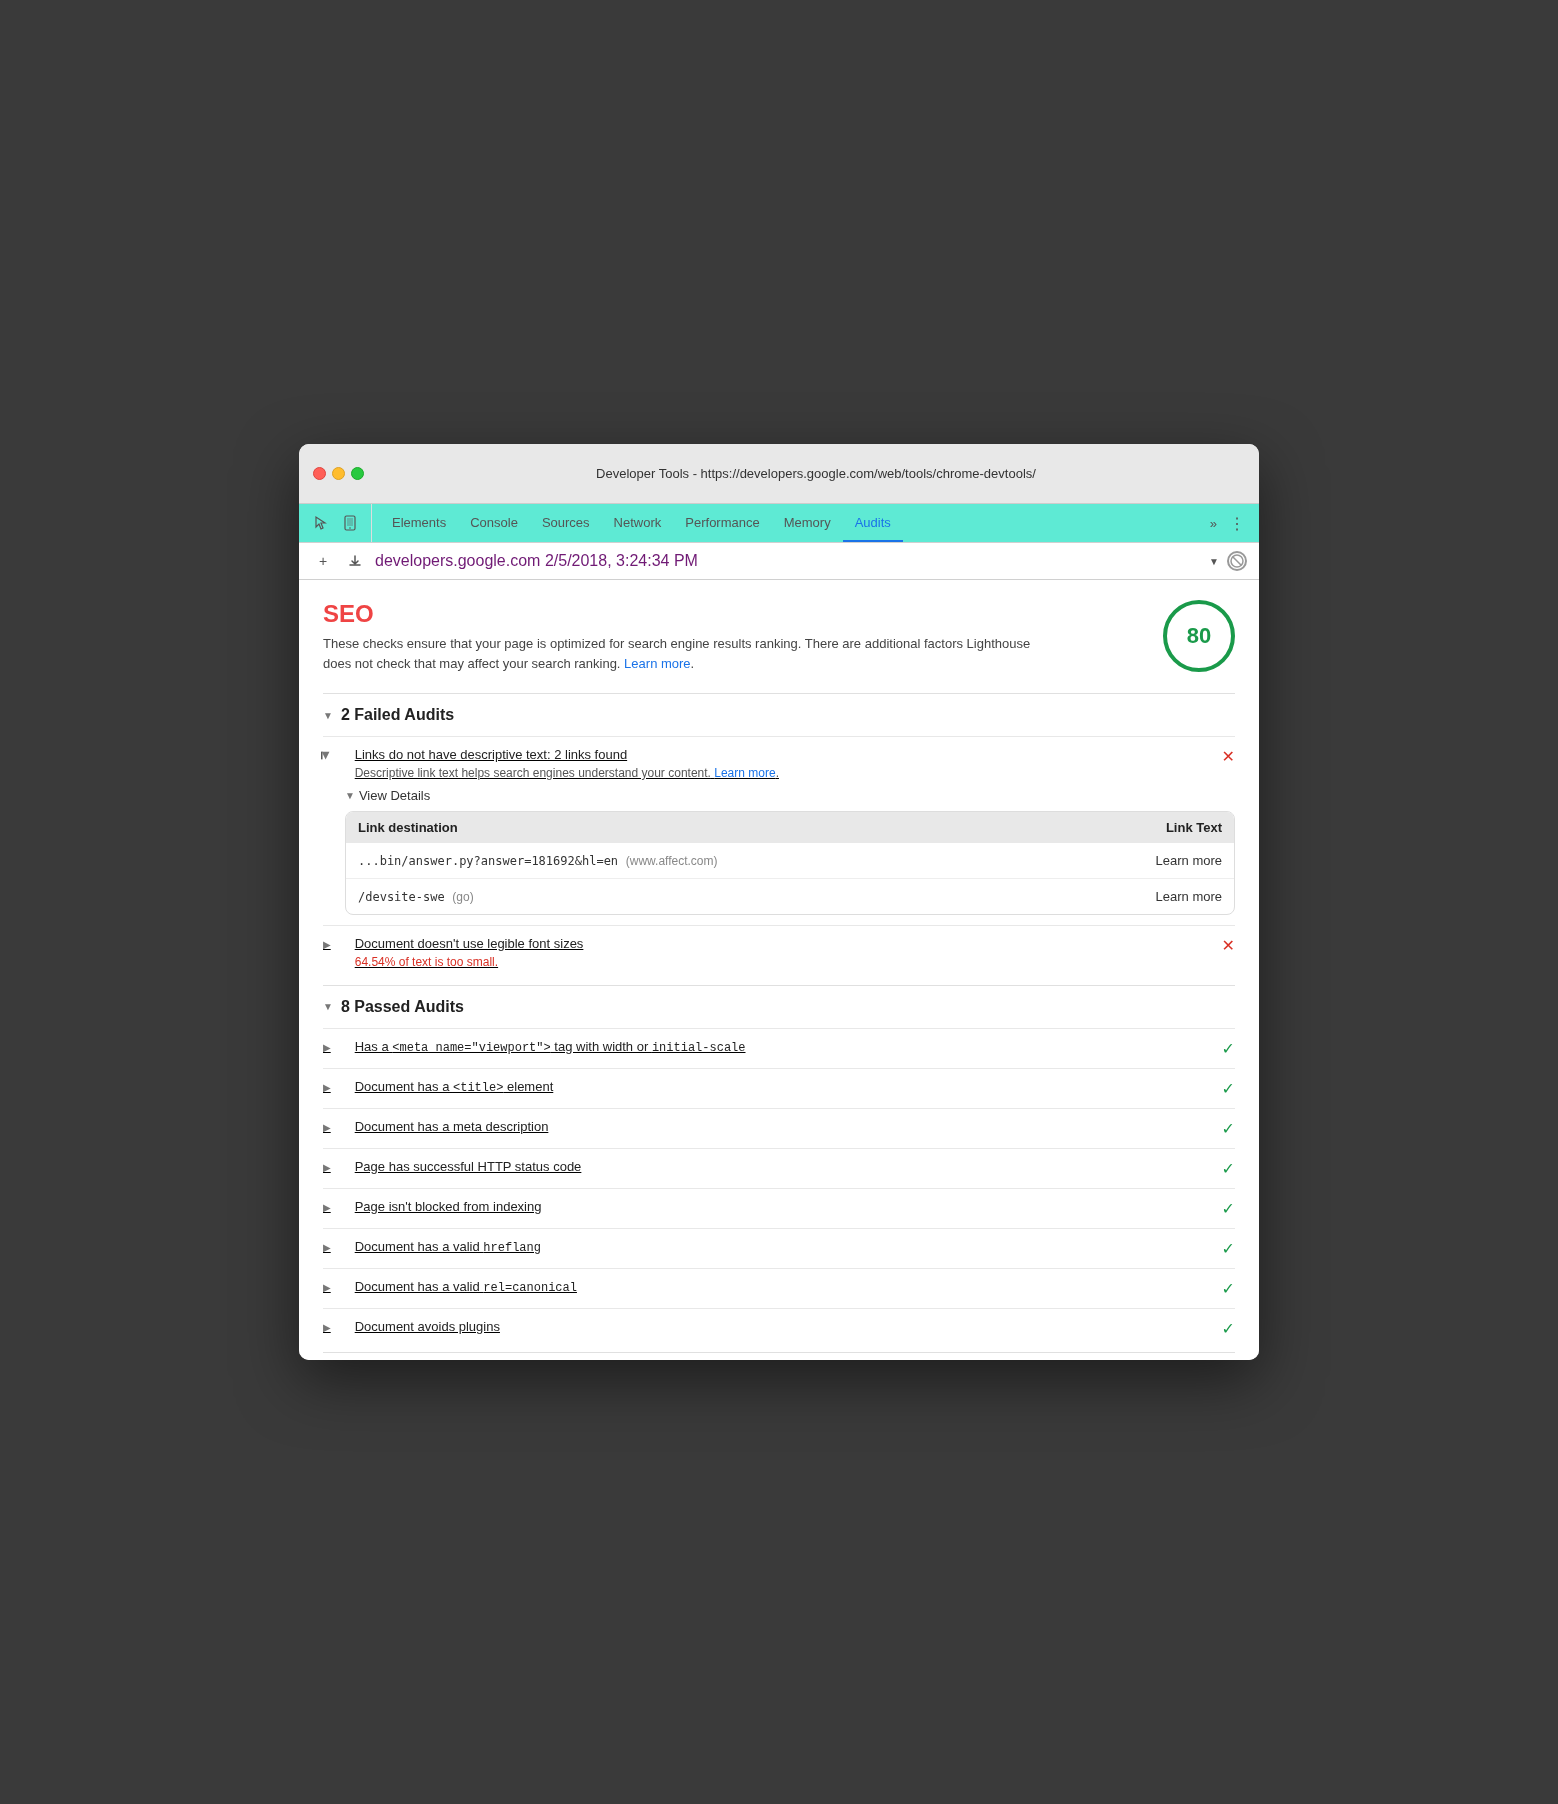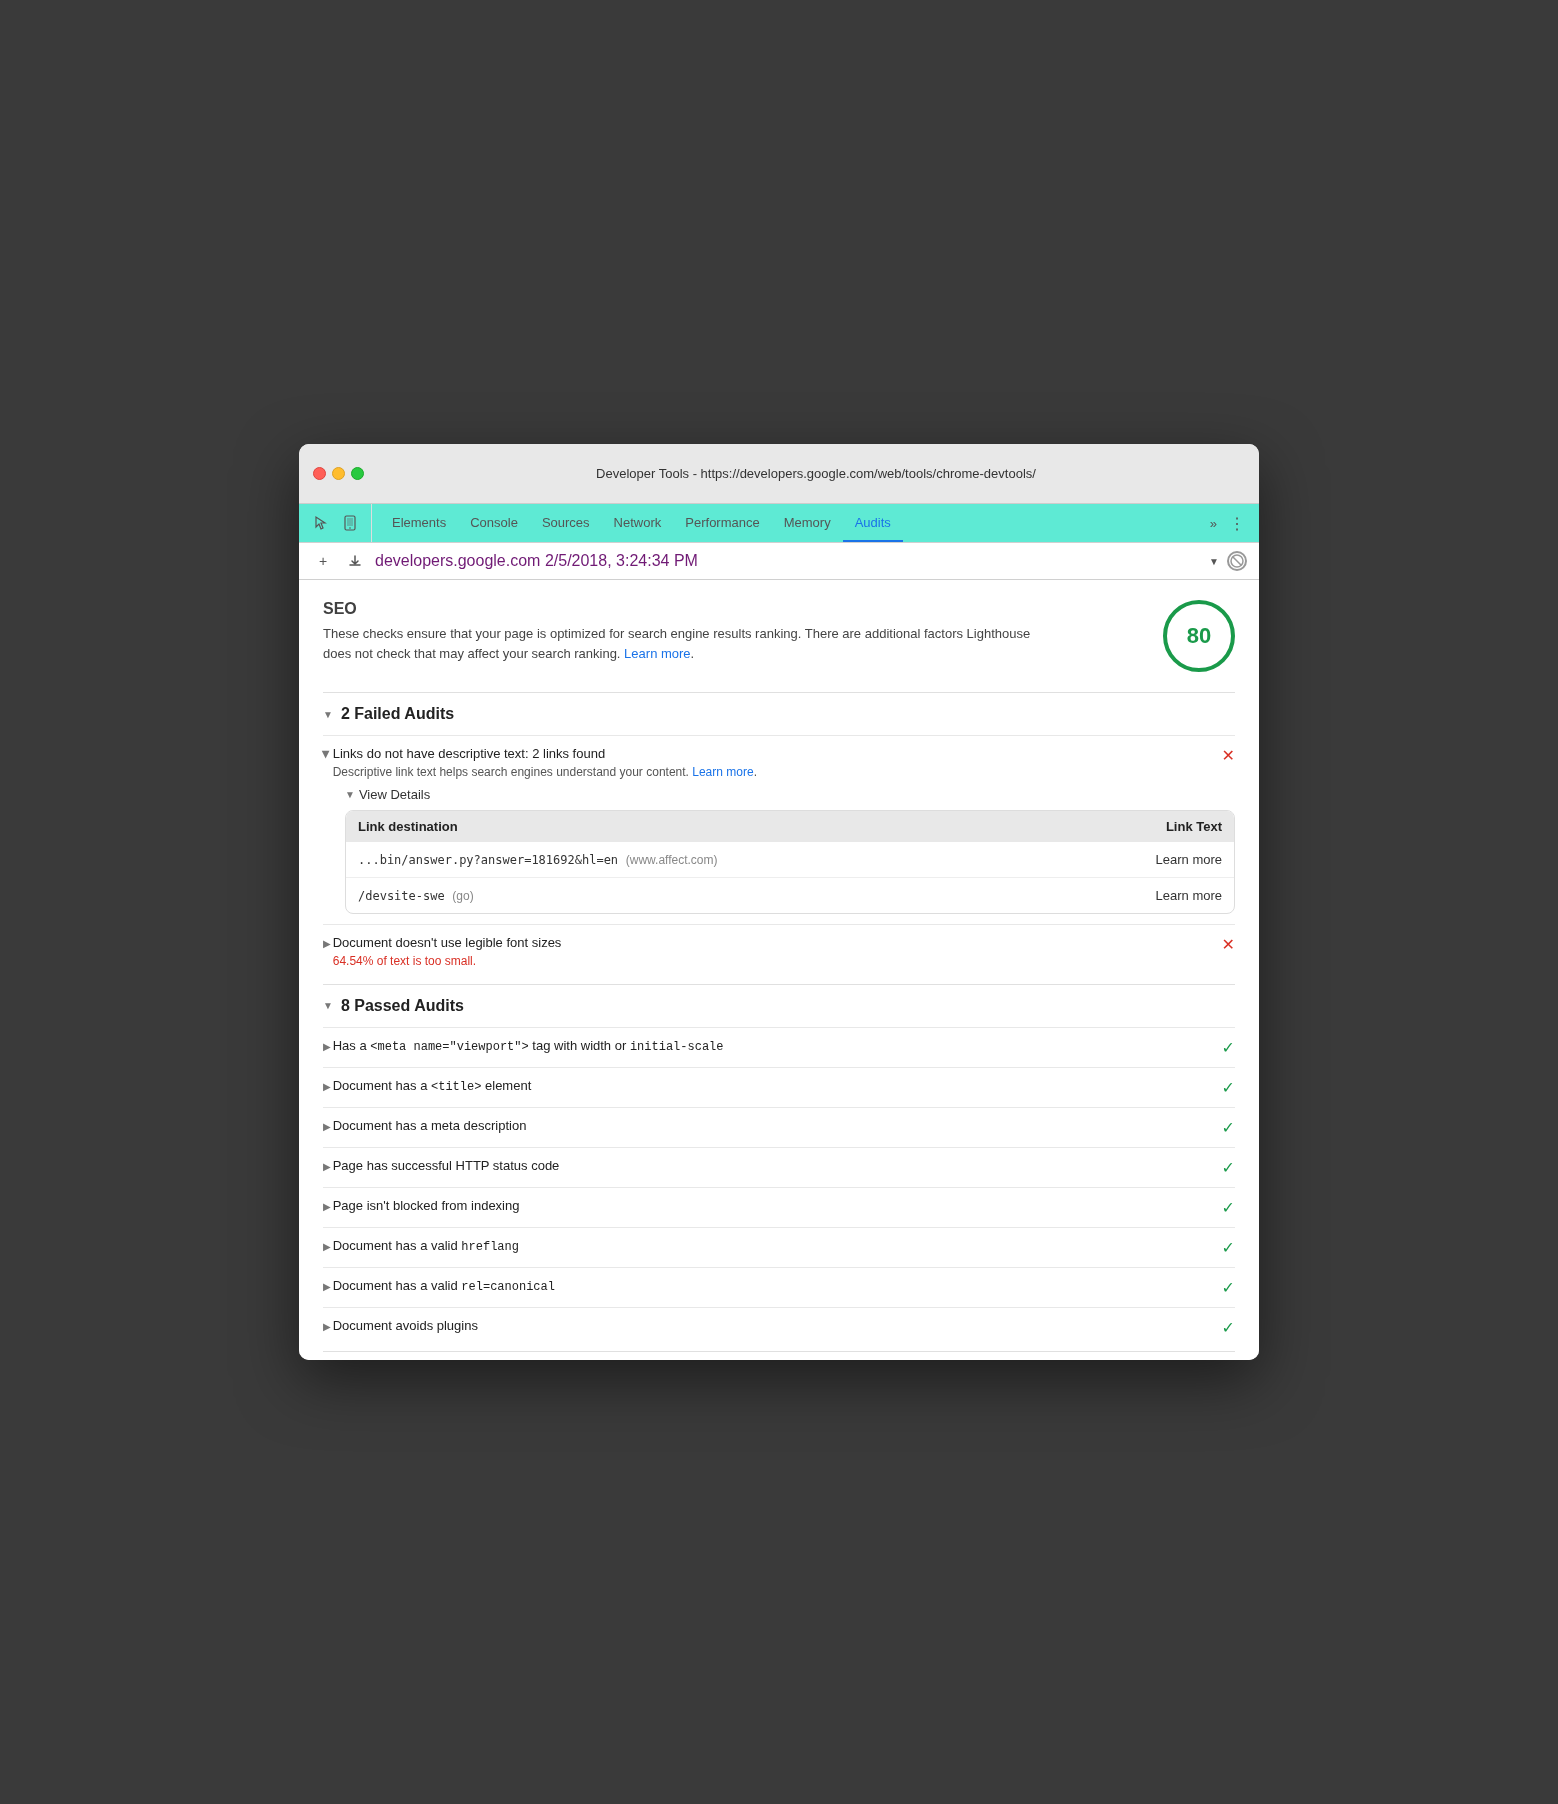--- a/index.html
+++ b/index.html
@@ -152,23 +152,23 @@
       overflow-y: auto;
       max-height: 780px;
     }
     .seo-header {
       display: flex;
       justify-content: space-between;
       align-items: flex-start;
       margin-bottom: 20px;
     }
     .seo-title {
-      font-size: 16px;
+      font-size: 24px;
       font-weight: bold;
-      color: #404040;
+      color: #ef4444;
       margin-bottom: 6px;
     }
     .seo-desc {
       font-size: 13px;
       color: #444;
       line-height: 1.5;
       max-width: 720px;
     }
     .seo-desc a {
       color: #1a73e8;
@@ -208,22 +208,23 @@
       padding: 10px 0;
     }
     .audit-row {
       display: flex;
       align-items: flex-start;
       justify-content: space-between;
     }
     .audit-left {
       display: flex;
       align-items: flex-start;
-      gap: 2px;
+      gap: 24px;
       flex: 1;
+      text-decoration: underline;
     }
     .audit-toggle {
       font-size: 10px;
       color: #777;
       margin-top: 3px;
       cursor: pointer;
       flex-shrink: 0;
     }
     .audit-toggle.expanded {
       transform: rotate(90deg);

